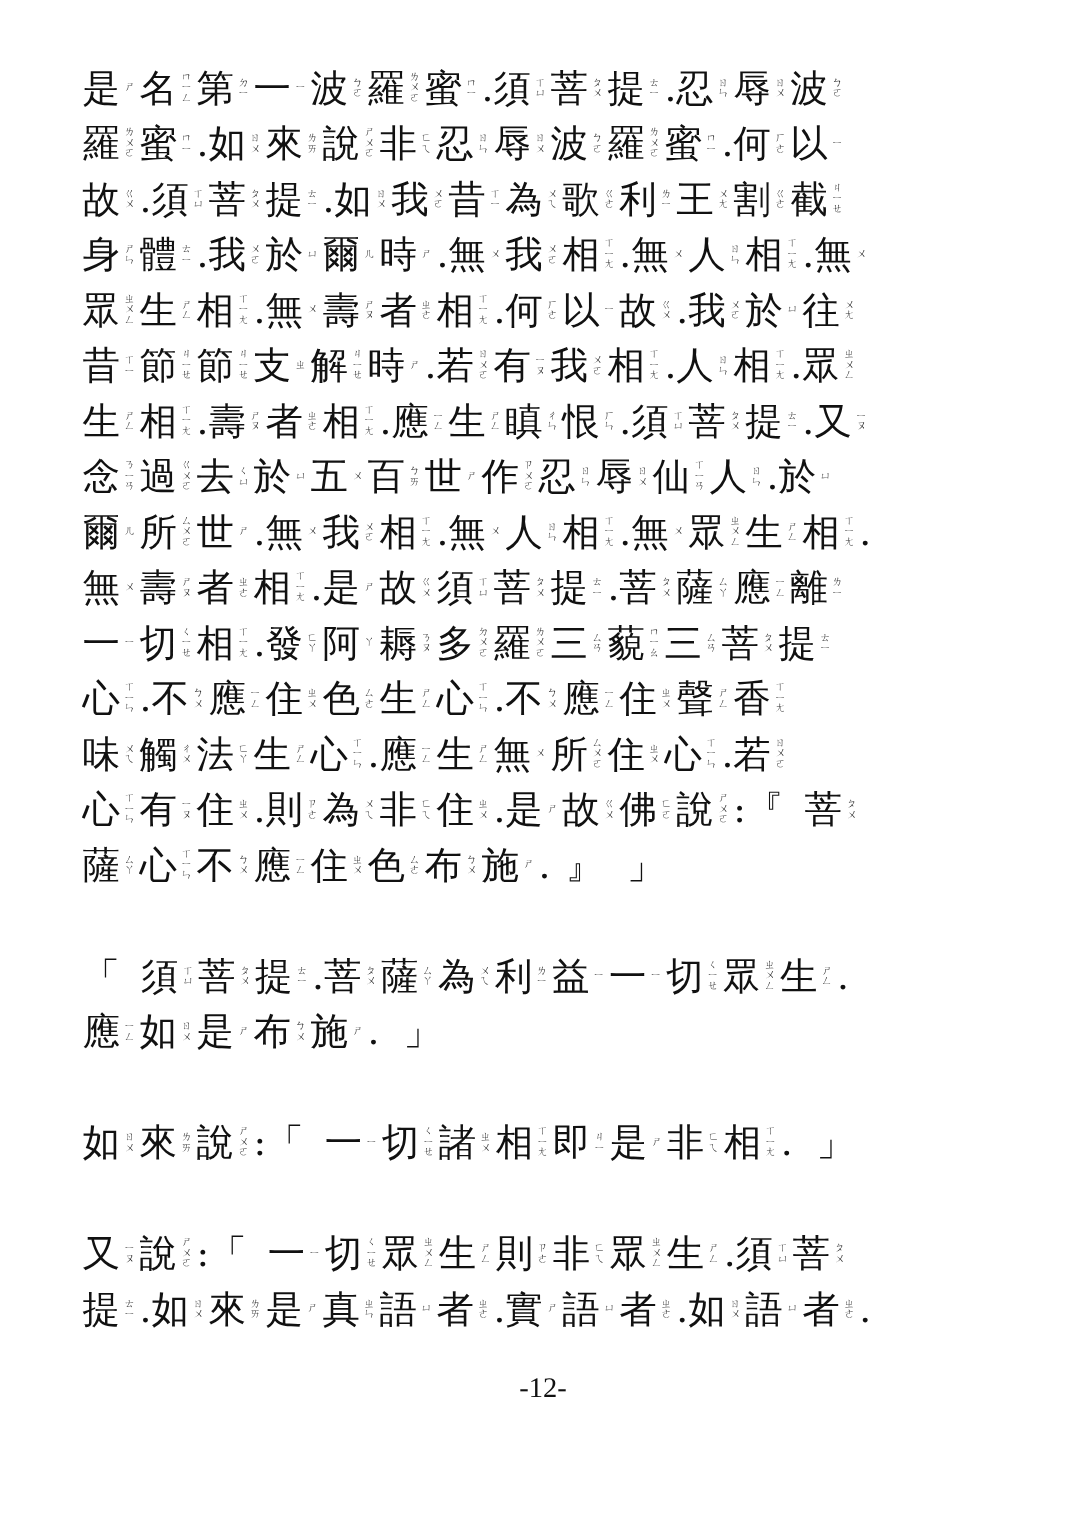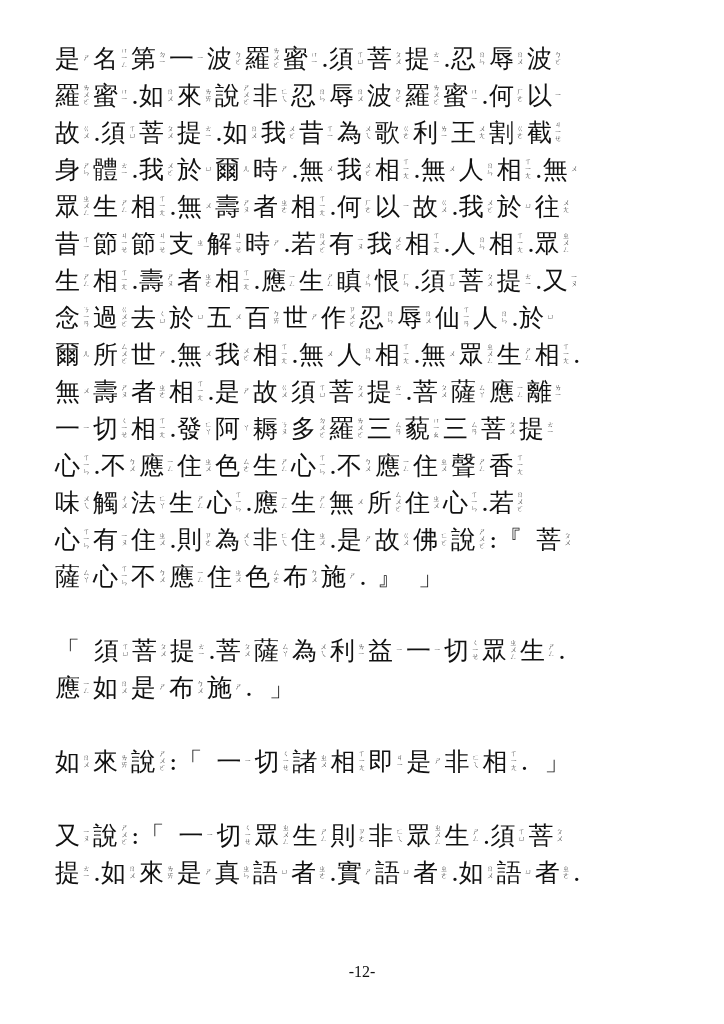--- a/index.html
+++ b/index.html
@@ -8,22 +8,22 @@
   .page { position:absolute; left:55px; top:40px; width:620px; }
   .para { margin:0; }
   .line { height:37px; display:flex; align-items:center; white-space:nowrap; }
   .u { display:inline-flex; align-items:center; margin-right:1px; }
   .c { font-size:25px; line-height:30px; font-family:"DejaVu Serif", serif; }
   .z { font-size:7px; line-height:7px; width:11px; display:inline-flex; flex-direction:column;
        align-items:center; justify-content:center; margin-left:1px; color:#222;
        font-family:"DejaVu Sans", sans-serif; }
   .p { font-size:25px; line-height:30px; }
   .gap { height:37px; }
-  .pageno { position:absolute; top:963px; left:0; width:724px; text-align:center;
-            font-family:"Liberation Serif", serif; font-size:16px; color:#111; }
+  .pageno { position:absolute; top:915px; left:0; width:724px; text-align:center;
+            font-family:"Liberation Serif", serif; font-size:19px; color:#111; }
 </style>
 </head>
 <body>
 
 <div class="page">
   <div id="content">
       <div class="para">
         <div class="line">
           <span class="u">
             <span class="c">是</span>

